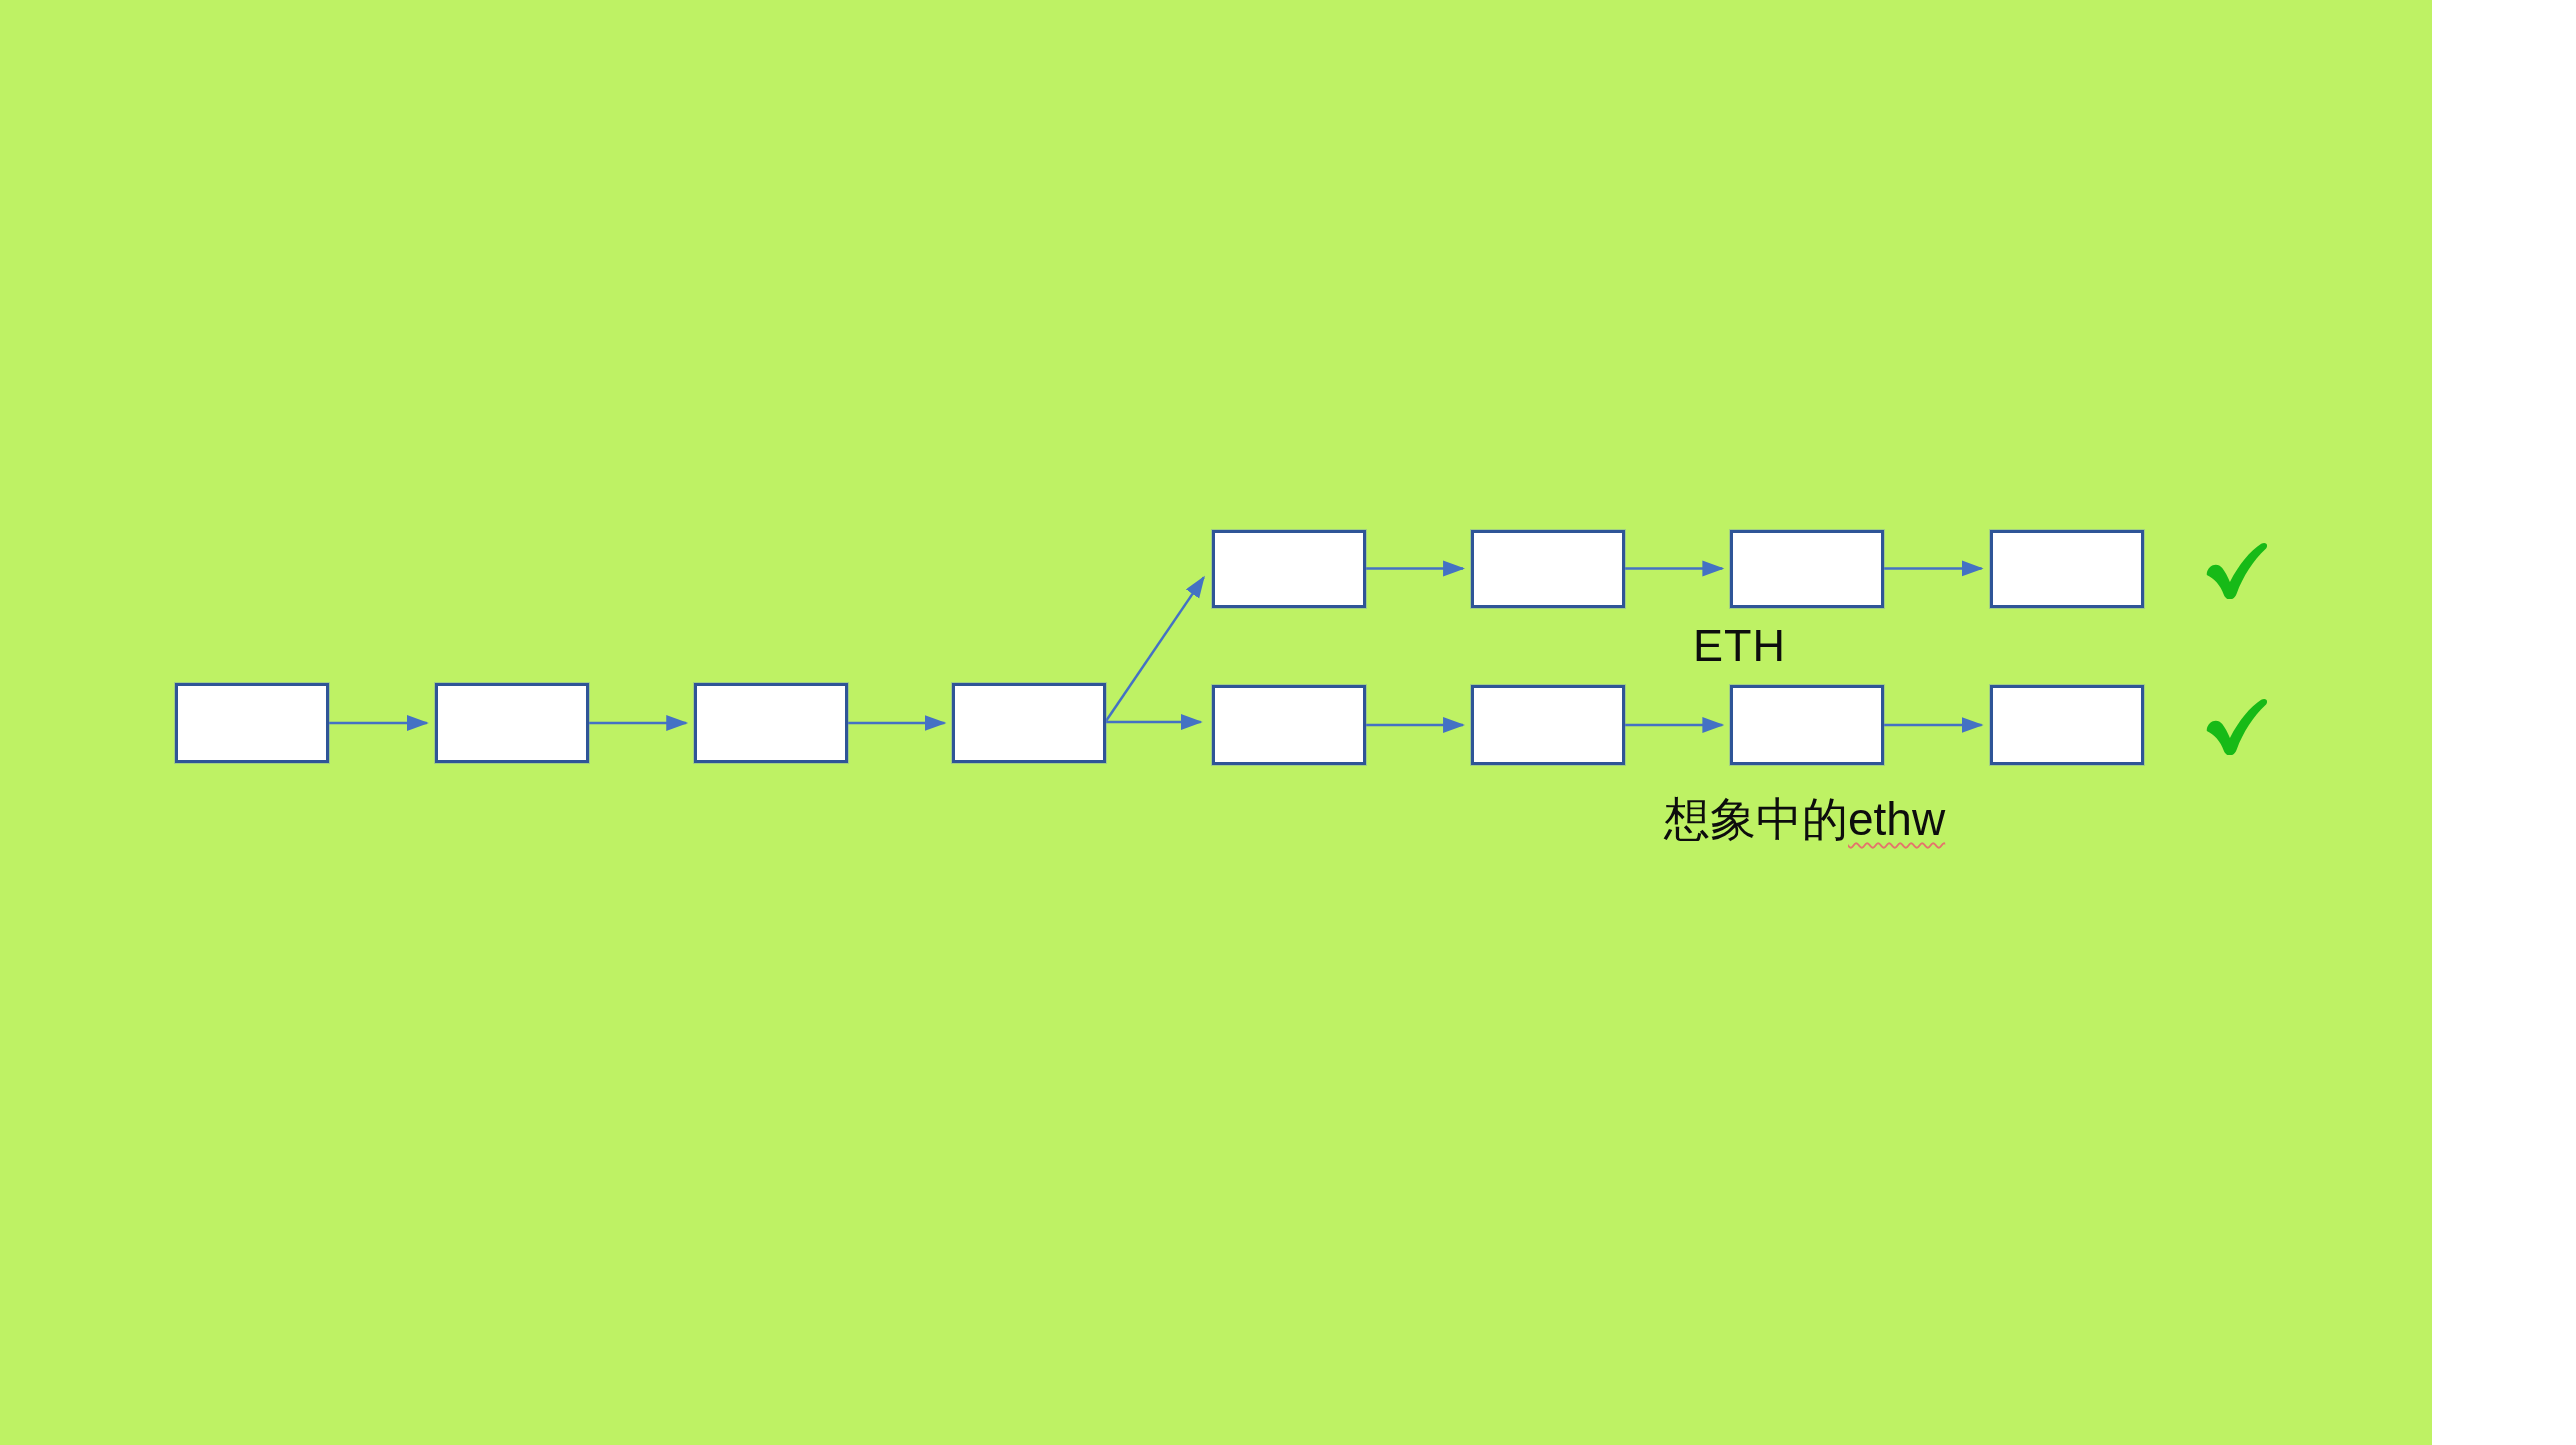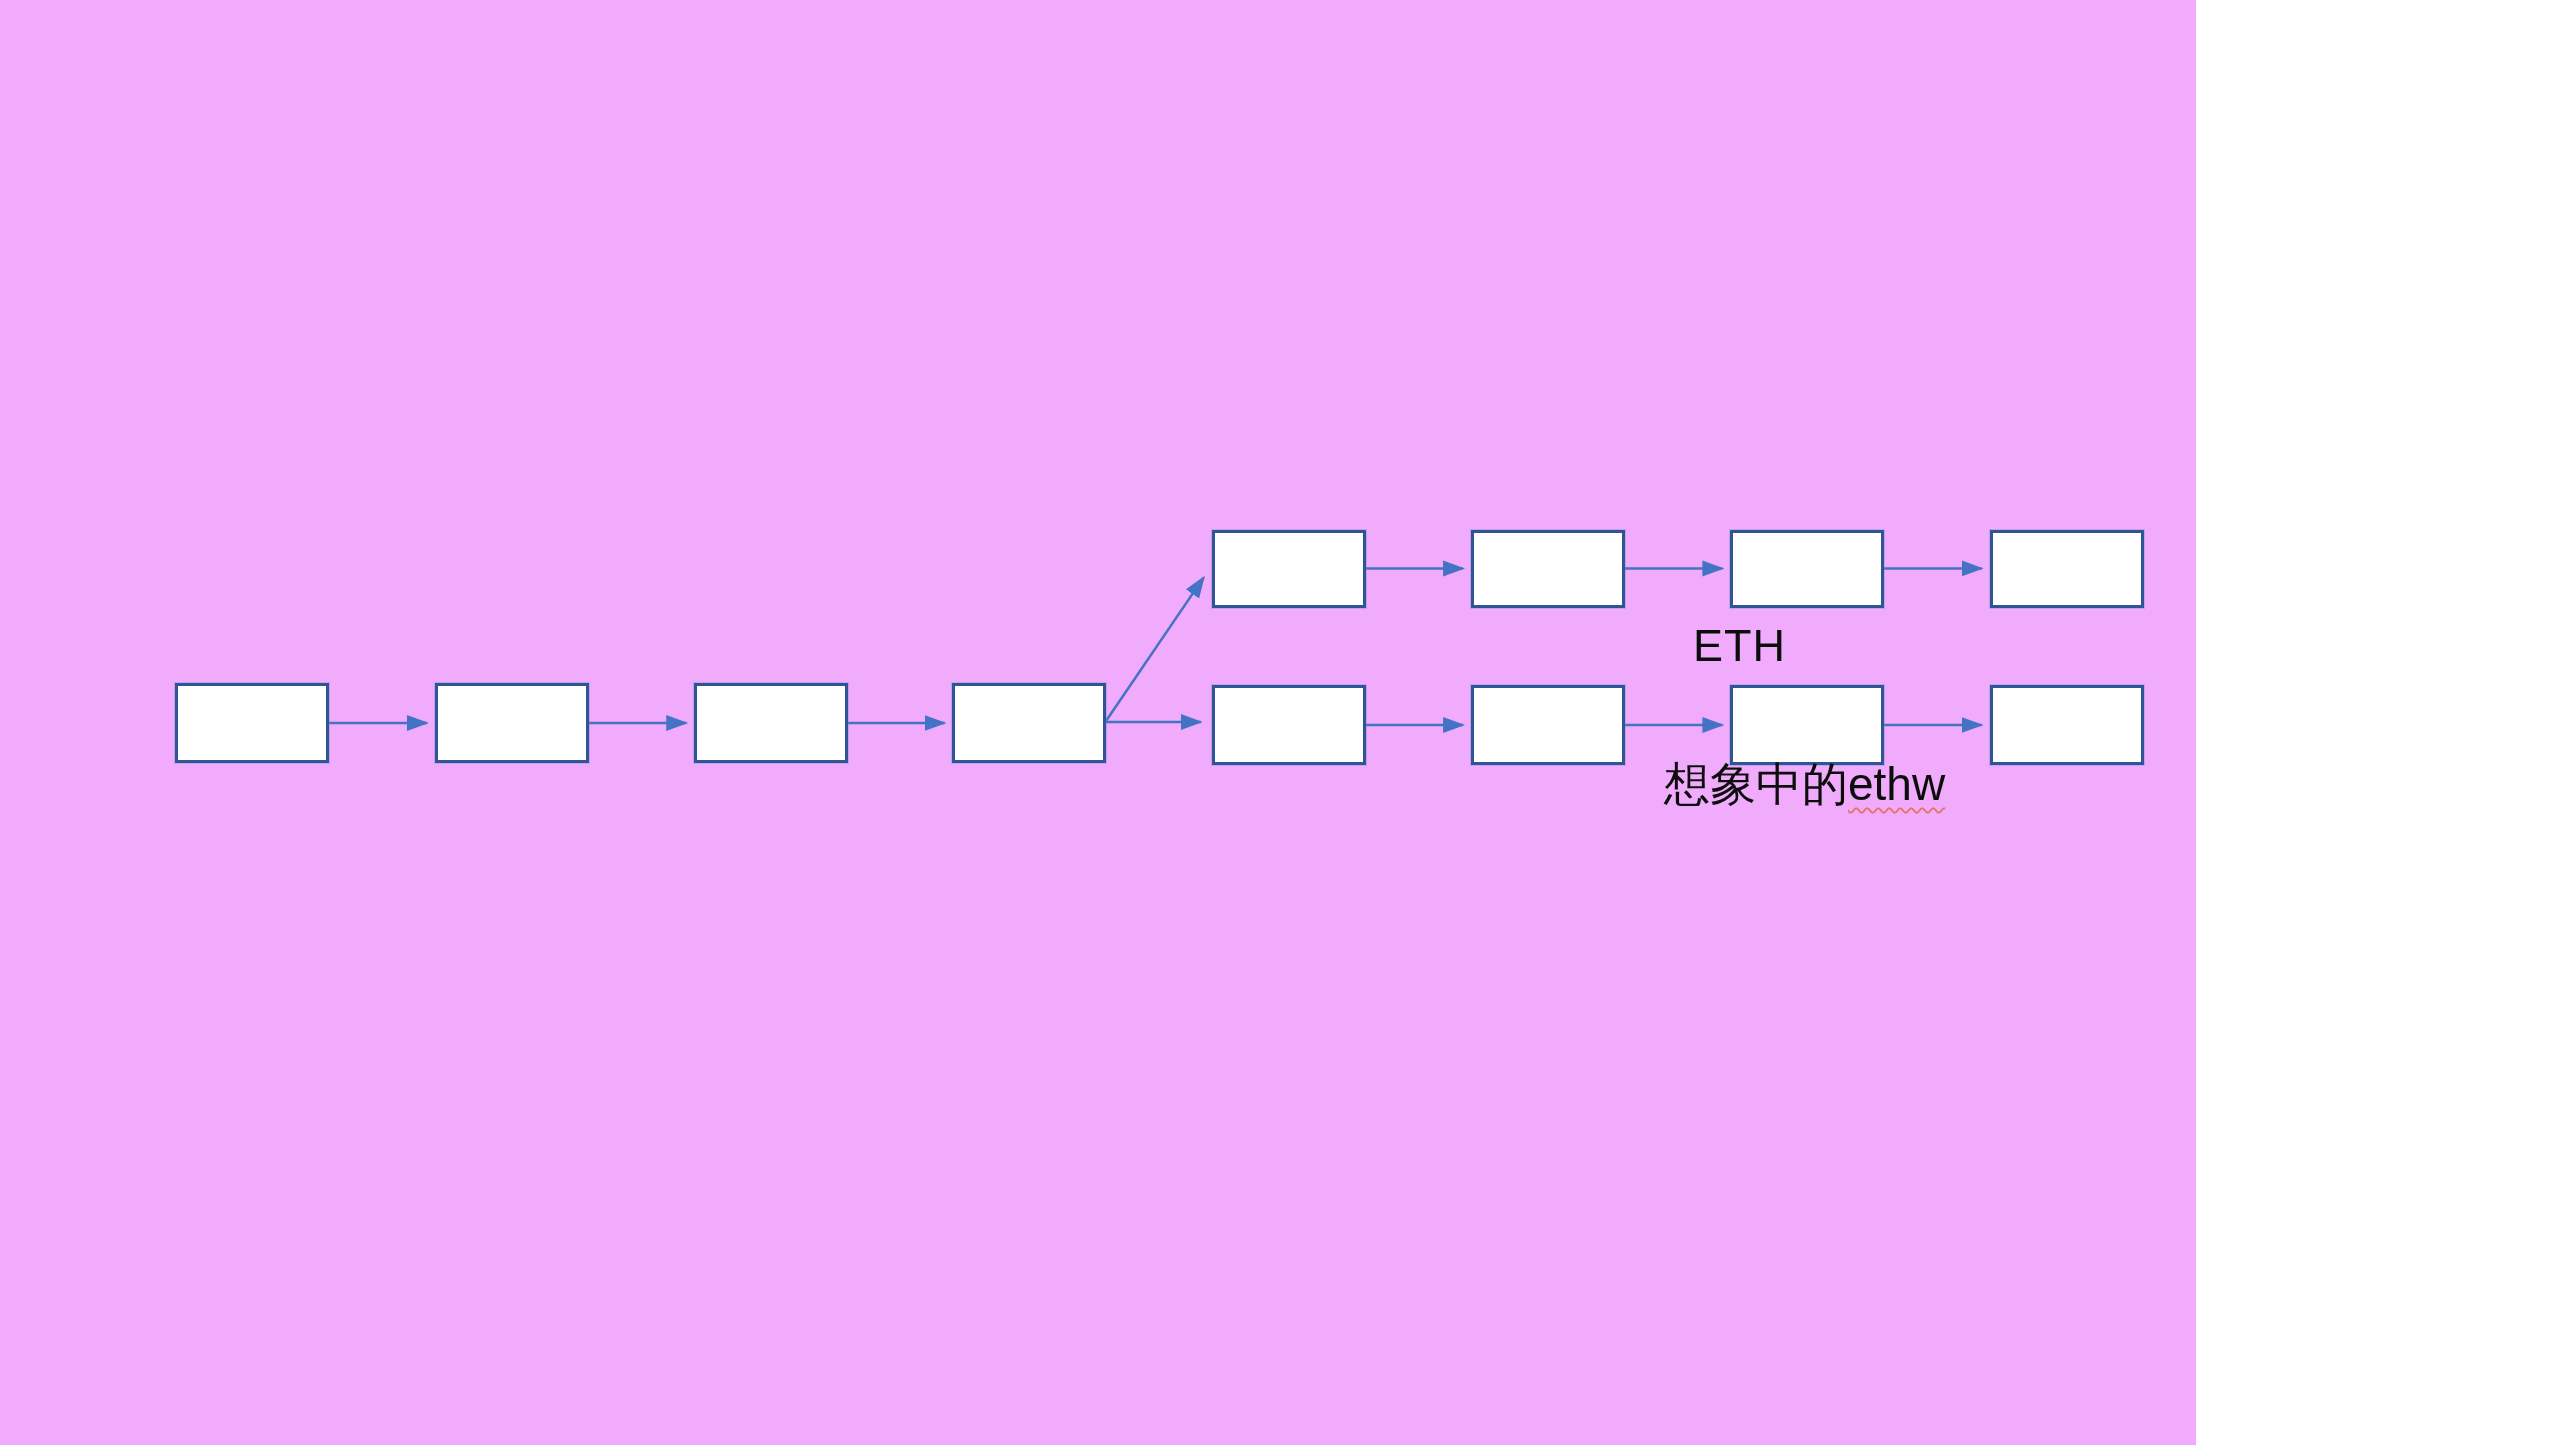--- a/index.html
+++ b/index.html
@@ -3,23 +3,23 @@
 <meta charset="utf-8">
 <style>
   html, body {
     margin: 0;
     padding: 0;
     background: #ffffff;
     font-family: "Liberation Sans", "DejaVu Sans", sans-serif;
   }
   #canvas {
     position: relative;
-    width: 2196px;
+    width: 2432px;
     height: 1445px;
-    background: #f0abfc;
+    background: #bef264;
     overflow: hidden;
   }
   .node {
     position: absolute;
     width: 154px;
     height: 80px;
     background: #ffffff;
     border: 3px solid #2F5597;
     box-sizing: border-box;
     box-shadow: 0 0 0 1px rgba(110,140,200,0.35);
@@ -37,21 +37,21 @@
     font-weight: 400;
     letter-spacing: 1px;
   }
   #label-eth {
     left: 1693px;
     top: 620px;
     font-size: 45px;
   }
   #label-ethw {
     left: 1664px;
-    top: 754px;
+    top: 789px;
     font-size: 46px;
     letter-spacing: 0px;
   }
   #label-ethw .misspelled {
     text-decoration: underline wavy #e4746b;
     text-decoration-thickness: 2px;
     text-underline-offset: 7px;
   }
   .checkmark {
     position: absolute;

